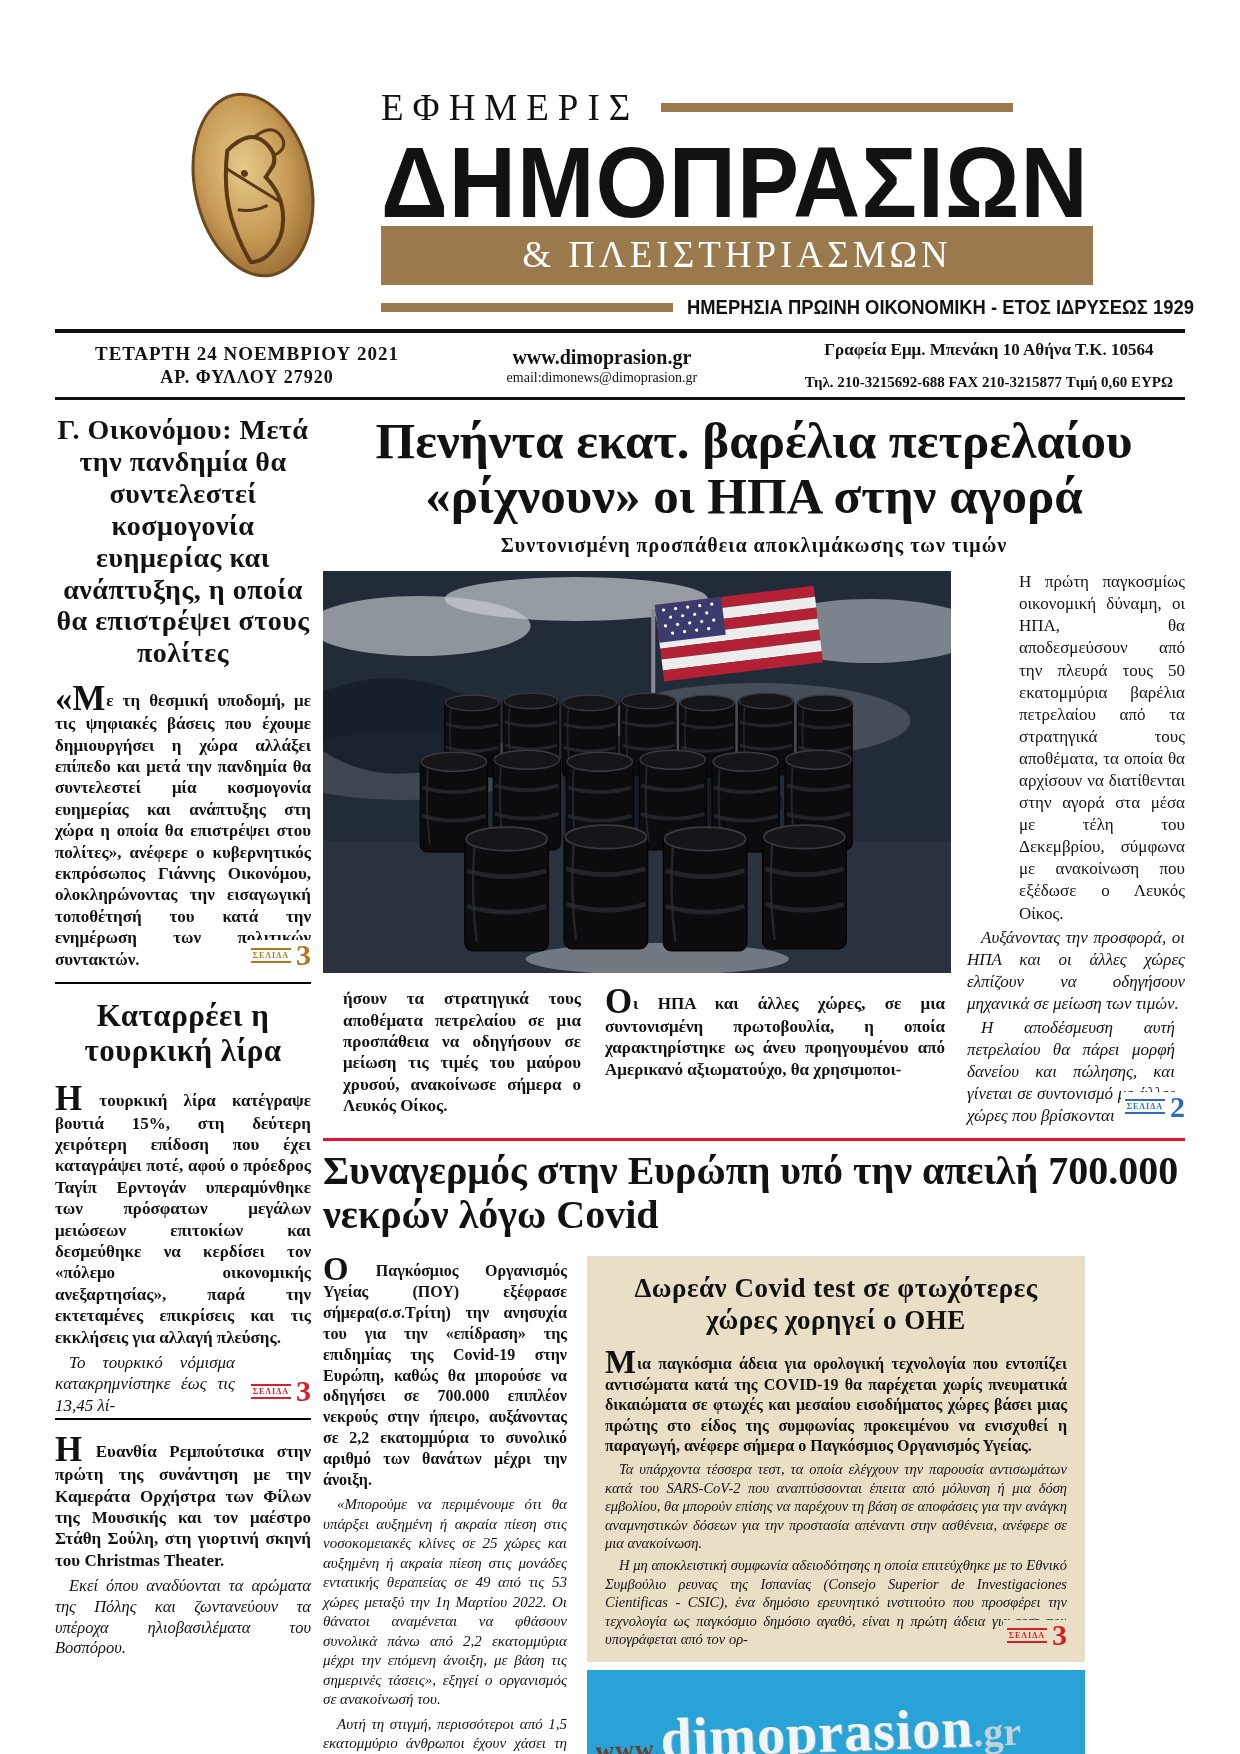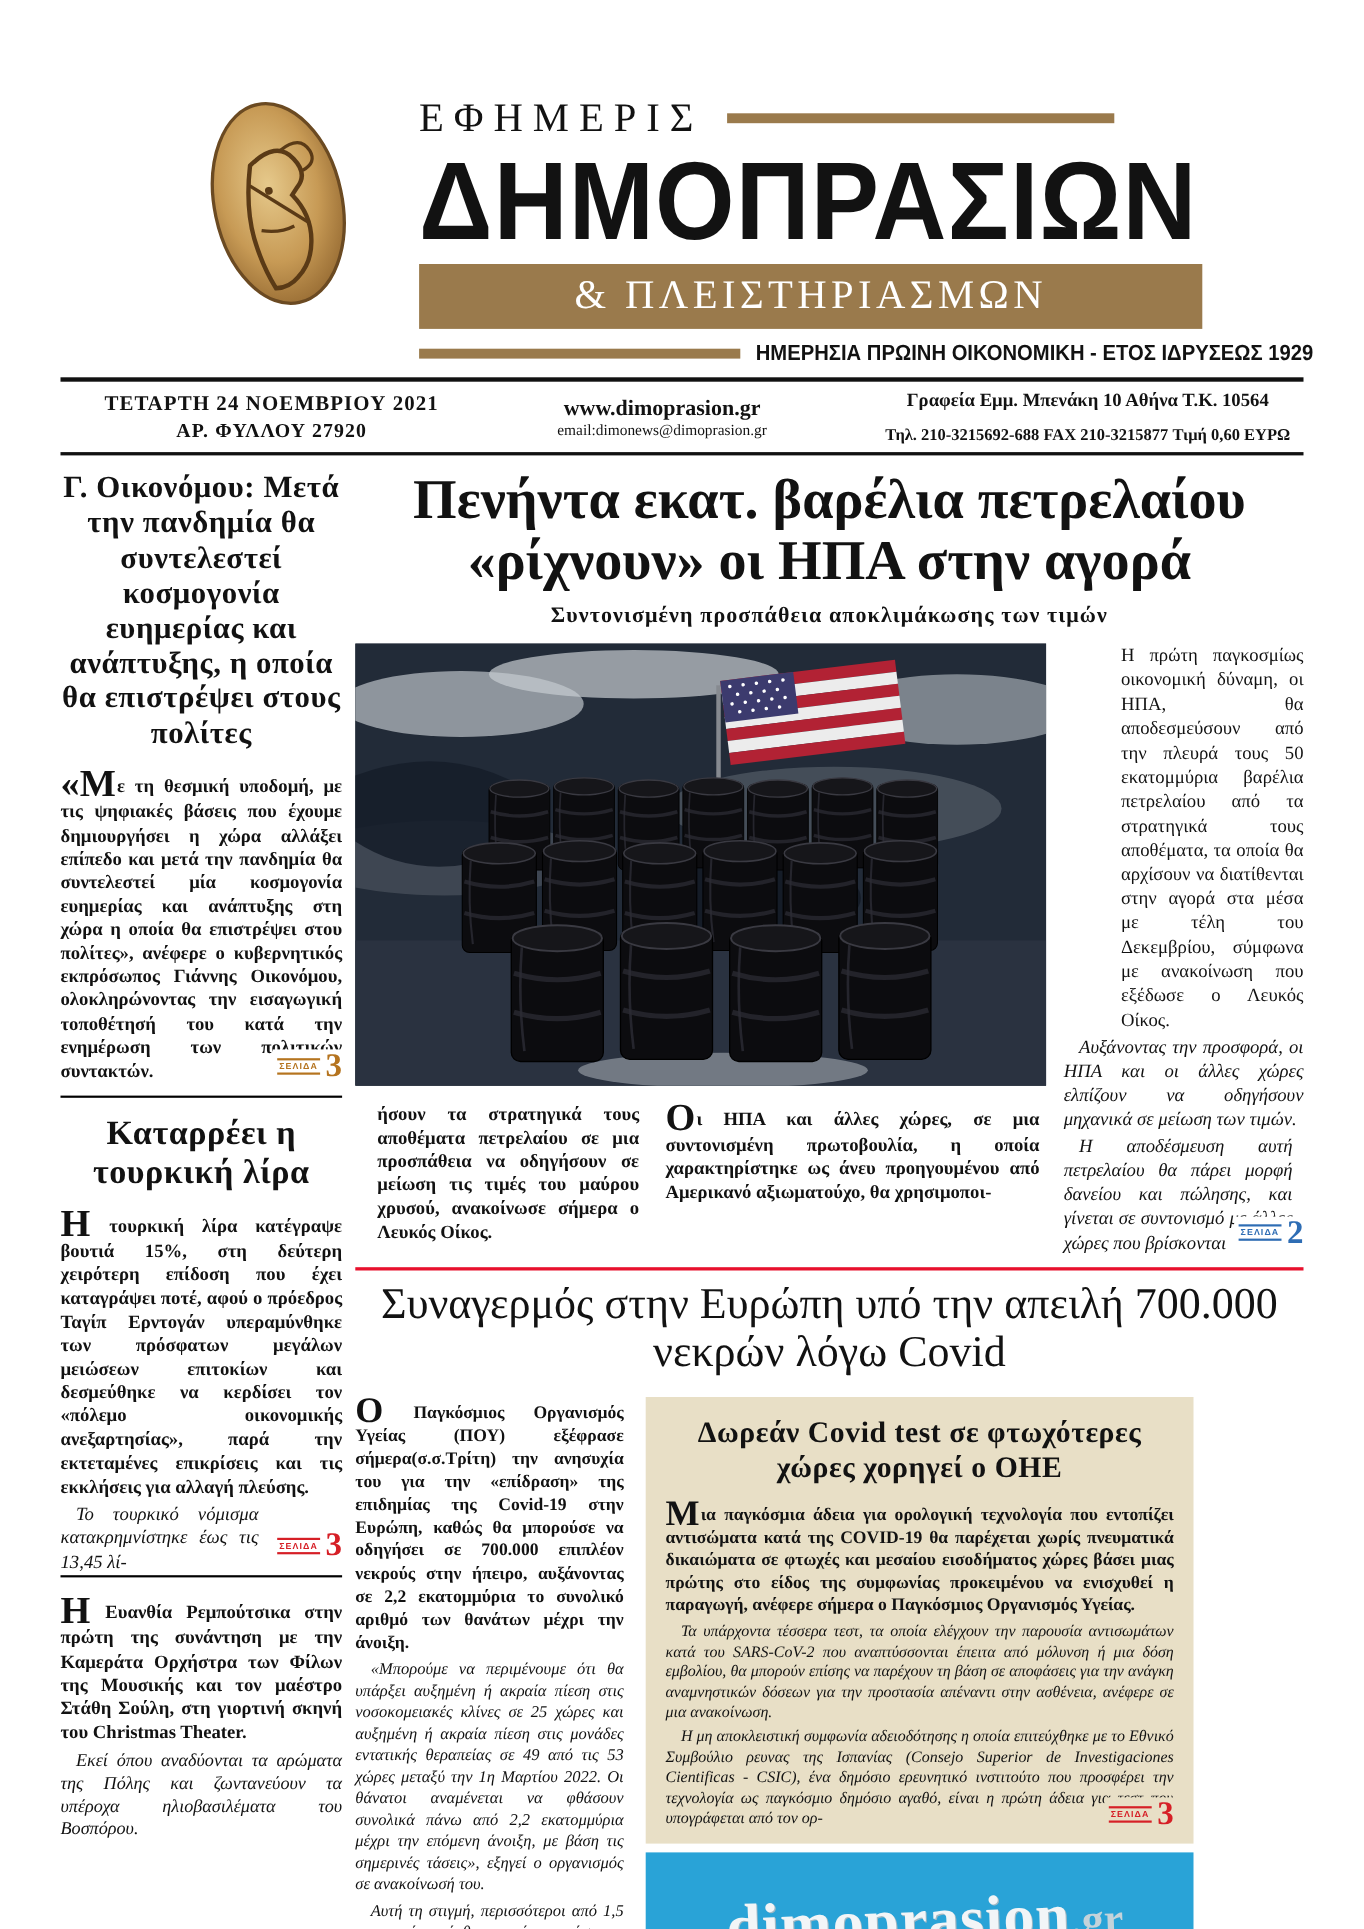--- a/index.html
+++ b/index.html
@@ -16,21 +16,21 @@
   .kicker-row { display: flex; align-items: center; gap: 22px; padding-right: 80px; }
   .kicker { font-size: 37px; letter-spacing: 9px; font-weight: 500; }
   .kicker-line { flex: 1; height: 9px; background: #9a7a4c; }
   .mast-title {
     font-family: "Liberation Sans", "DejaVu Sans", sans-serif; font-weight: bold;
     font-size: 93px; line-height: 1.0; letter-spacing: 1px; margin-top: 4px;
     transform: scaleY(1.08); transform-origin: top left; white-space: nowrap;
   }
   .mast-band {
     background: #9a7a4c; color: #ffffff; text-align: center; font-size: 37px;
-    letter-spacing: 4px; padding: 7px 0 9px; margin-top: 14px; font-weight: 500;
+    letter-spacing: 4px; padding: 7px 0 9px; font-weight: 500;
   }
   .tag-row { display: flex; align-items: center; gap: 14px; margin-top: 11px; }
   .tag-line { width: 292px; height: 9px; background: #9a7a4c; flex: 0 0 auto; }
   .tagline {
     font-family: "Liberation Sans", "DejaVu Sans", sans-serif; font-weight: bold;
     font-size: 20px; letter-spacing: 0px; transform: scaleX(0.92); transform-origin: left center;
     white-space: nowrap;
   }
   
   .rule4 { height: 4px; background: #111; margin-top: 10px; }
@@ -54,41 +54,41 @@
   .leftcol { padding-top: 4px; }
   .lc-head { font-size: 28px; line-height: 1.14; text-align: center; font-weight: bold; letter-spacing: 0.5px; }
   .lc-body { font-size: 17px; margin-top: 16px; }
   .bold { font-weight: bold; }
   .sep { border-top: 2px solid #000; margin: 12px 0 14px; }
   .indent { text-indent: 14px; font-style: italic; }
   
   .badge-row { display: flex; justify-content: flex-end; margin-top: -30px; position: relative; }
   .pageref { display: inline-flex; align-items: center; gap: 5px; background: #fff; padding-left: 4px; }
   .pr-icon {
-    font-family: Liberation Sans, sans-serif; font-size: 8px; font-weight: bold;
+    font-family: Liberation Serif, serif; font-size: 8px; font-weight: bold;
     letter-spacing: 1px; border-top: 2px solid currentColor; border-bottom: 2px solid currentColor;
     padding: 1px 2px;
   }
   .pr-num { font-size: 30px; font-weight: bold; line-height: 1; }
   .gold { color: #b5741f; }
   .blue { color: #2e6db4; }
   .red  { color: #d61f26; }
   
   .main-head { font-size: 51px; line-height: 1.08; text-align: center; font-weight: bold; margin-top: 4px; }
   .main-sub { font-size: 20px; text-align: center; font-weight: bold; margin-top: 10px; letter-spacing: 1px; }
   .main-grid { display: grid; grid-template-columns: 628px 1fr; column-gap: 16px; margin-top: 14px; }
   .photo { grid-column: 1; grid-row: 1; height: 402px; background: #1c2430; }
   .photo svg { display: block; width: 100%; height: 100%; }
   .right-col { grid-column: 2; grid-row: 1 / span 2; font-size: 17px; }
   .right-col p { line-height: 1.3; }
   .rc-p1 { padding-left: 52px; }
   .right-col .indent { margin-top: 2px; }
   .below-row { grid-column: 1; grid-row: 2; display: grid; grid-template-columns: 238px 1fr; column-gap: 24px; padding: 10px 6px 0 20px; font-size: 17px; }
   .red-rule { height: 3px; background: #e8112d; margin: 16px 0 8px; }
-  .covid-head { font-size: 40px; line-height: 1.12; text-align: center; font-weight: normal; }
+  .covid-head { font-size: 40px; line-height: 1.12; text-align: left; font-weight: bold; }
   
   .bottom-grid { display: grid; grid-template-columns: 244px 498px; column-gap: 20px; margin-top: 18px; }
   .who-col { font-size: 15px; }
   .who-col p { line-height: 1.3; }
   .who-col .lead { font-size: 16px; font-weight: bold; }
   .covid-box { background: #e8dfc6; padding: 16px 18px 12px; }
   .box-head { font-size: 27px; line-height: 1.2; text-align: center; font-weight: bold; letter-spacing: 0.5px; }
   .covid-box p { line-height: 1.27; }
   .box-p1 { font-size: 16px; font-weight: bold; margin-top: 12px; }
   .box-p { font-size: 14.5px; margin-top: 4px; }

